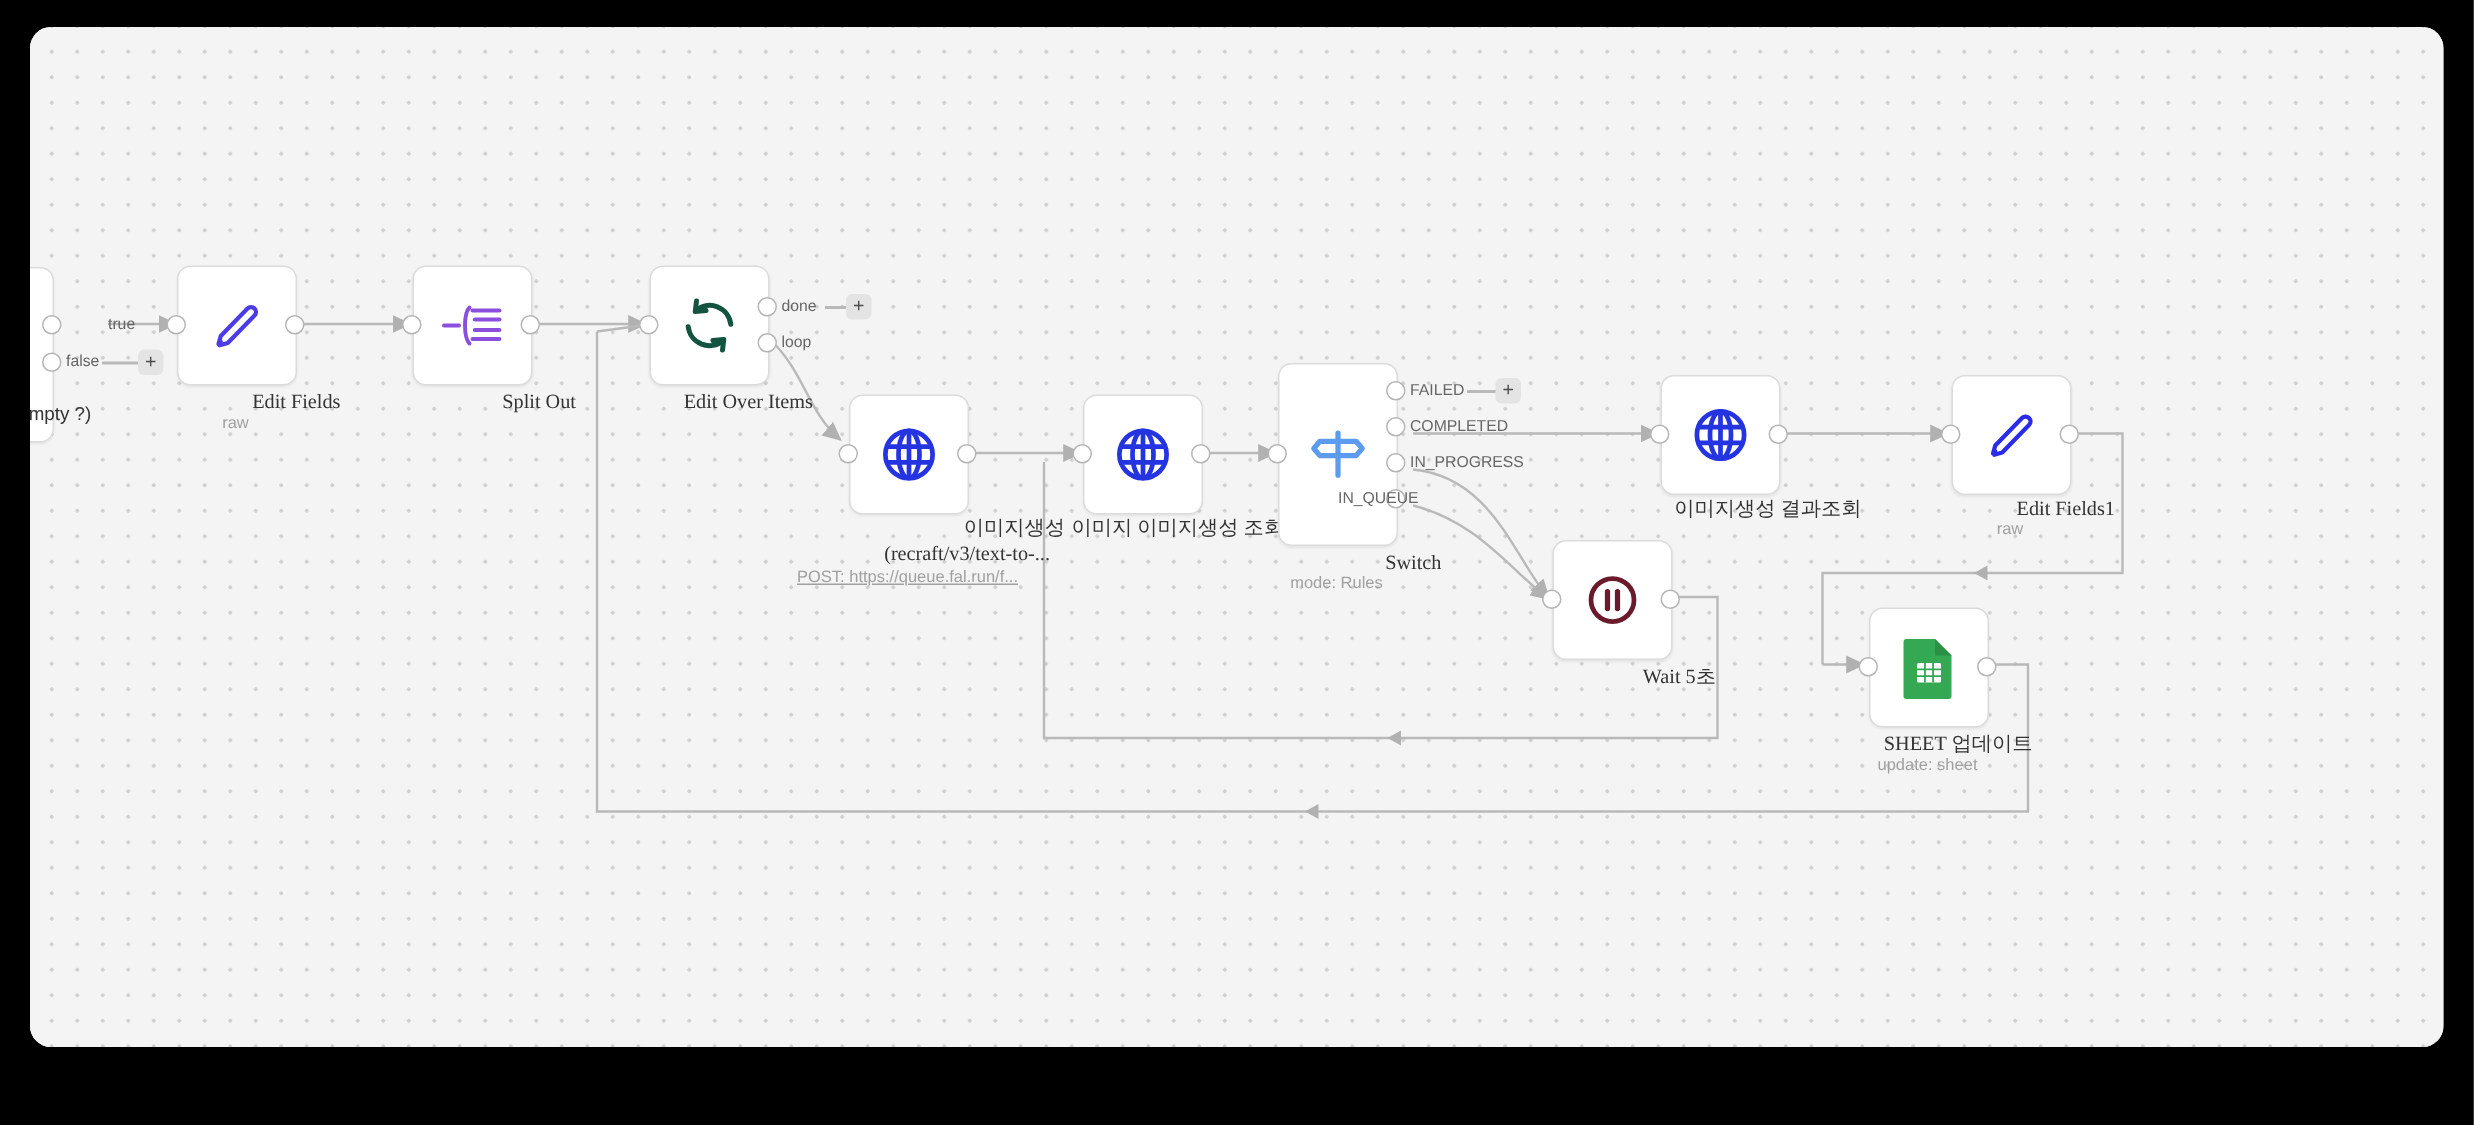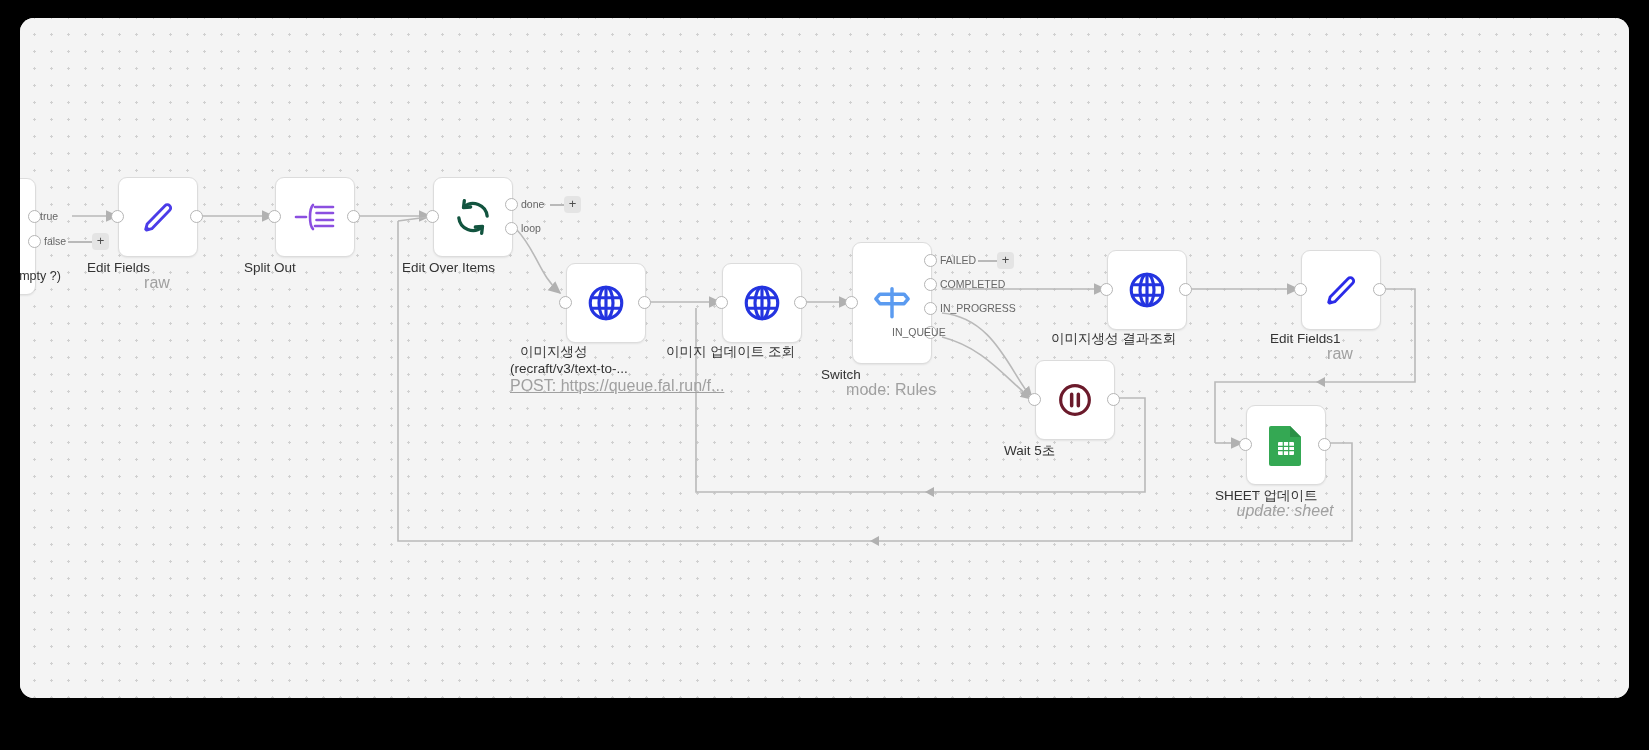--- a/index.html
+++ b/index.html
@@ -21,26 +21,26 @@
   .node{
     position:absolute; width:78px; height:78px; background:#fff;
     border:1px solid #dcdcdc; border-radius:9px;
     box-shadow:0 1px 2px rgba(0,0,0,.07);
     display:flex; align-items:center; justify-content:center;
   }
   .node.tall{height:120px;}
   .node .ico{display:flex;align-items:center;justify-content:center;}
 
   .nlabel{
-    position:absolute; text-align:left; font-size:13.5px; color:#333;
-    line-height:17px; white-space:nowrap; font-family:Liberation Sans, sans-serif;
+    position:absolute; text-align:right; font-size:13.5px; color:#333;
+    line-height:17px; white-space:nowrap; font-family:Liberation Serif, serif;
   }
   .nlabel.wrap{white-space:normal; width:190px;}
   .nsub{
-    position:absolute; text-align:center; font-size:16px; color:#a0a0a0;
+    position:absolute; text-align:center; font-size:11px; color:#a0a0a0;
     line-height:13px; white-space:nowrap;
   }
 
   .port{
     position:absolute; width:13px; height:13px; border-radius:50%;
     background:#fff; border:1.5px solid #b5b5b5; box-sizing:border-box;
   }
   .plabel{
     position:absolute; font-size:10.5px; color:#666; white-space:nowrap;
     line-height:12px;
@@ -100,21 +100,21 @@
       <path d="M 1195,425 L 1222,425" marker-end="url(#arw)"></path>
 
       <path d="M 1298,425 L 1332,425 L 1332,523 L 378,523 L 378,203"></path>
       <path d="M 850,523 l 9,-5 l 0,10 z" fill="#b1b1b1" stroke="none"></path>
       <path d="M 378,203 L 408,199"></path>
     </g>
   </svg>
 
   <div class="partial-node" style="left:-22px; top:160px; width:36px; height:115px;"></div>
   <div class="port" style="left:8px; top:192px;"></div>
-  <div class="plabel" style="left:8px; top:192px;padding-left:12px;">true</div>
+  <div class="plabel" style="left:40px; top:192px;padding-left:12px;">true</div>
   <div class="port" style="left:8px; top:217px;"></div>
   <div class="plabel" style="left:24px; top:217px;">false</div>
   <div class="stub" style="left:48px; top:223px; width:30px;"></div>
   <div class="plusbtn" style="left:72px; top:215px;">+</div>
   <div class="nsub" style="left:-40px; top:252px; width:120px; font-size:12.5px; color:#333;">mpty ?)</div>
 
   <div class="node" style="left:98px; top:159px;">
     <span class="ico">
       <svg width="40" height="40" viewBox="0 0 24 24" fill="none" stroke="#4b3ce8" stroke-width="1.7" stroke-linecap="round" stroke-linejoin="round">
         <path d="M5.5 18.5 L4.6 19.4 L5.5 16.2 L16.2 5.2 C17.0 4.4 18.2 4.4 19.0 5.2 C19.8 6.0 19.8 7.2 19.0 8.0 L8.3 19.0 L5.1 19.9 Z"></path>
@@ -180,21 +180,21 @@
     <span class="ico">
       <svg width="42" height="42" viewBox="0 0 24 24" fill="none" stroke="#2434e0" stroke-width="1.8">
         <circle cx="12" cy="12" r="9"></circle>
         <ellipse cx="12" cy="12" rx="4" ry="9"></ellipse>
         <path d="M3.2 9 H20.8 M3.2 15 H20.8 M12 3 V21"></path>
       </svg>
     </span>
   </div>
   <div class="port" style="left:695px; top:278px;"></div>
   <div class="port" style="left:774px; top:278px;"></div>
-  <div class="nlabel" style="left:646px; top:325px; width:190px;">이미지 업데이트 조회</div>
+  <div class="nlabel" style="left:646px; top:325px; width:190px;">이미지 이미지생성 조회</div>
 
   <div class="node tall" style="left:832px; top:224px;">
     <span class="ico">
       <svg width="44" height="44" viewBox="0 0 24 24" fill="none" stroke="#5b9bf0" stroke-width="1.9" stroke-linecap="round" stroke-linejoin="round">
         <path d="M12 4.2 V19.5"></path>
         <path d="M12 7.2 H5.4 L3.2 9.8 L5.4 12.4 H12"></path>
         <path d="M12 7.2 H18.6 L20.8 9.8 L18.6 12.4 H12"></path>
       </svg>
     </span>
   </div>
@@ -262,14 +262,14 @@
         <rect x="10" y="19" width="16" height="13" rx="1" fill="#fff"></rect>
         <g stroke="#34a853" stroke-width="1.2">
           <path d="M10 23.3 H26 M10 27.7 H26 M15.3 19 V32 M20.7 19 V32"></path>
         </g>
       </svg>
     </span>
   </div>
   <div class="port" style="left:1219px; top:420px;"></div>
   <div class="port" style="left:1298px; top:420px;"></div>
   <div class="nlabel" style="left:1195px; top:469px; width:140px;">SHEET 업데이트</div>
-  <div class="nsub" style="left:1195px; top:486px; width:140px;font-style:italic;">update: sheet</div>
+  <div class="nsub" style="left:1195px; top:486px; width:140px;">update: sheet</div>
 </div>
 
 </body></html>

